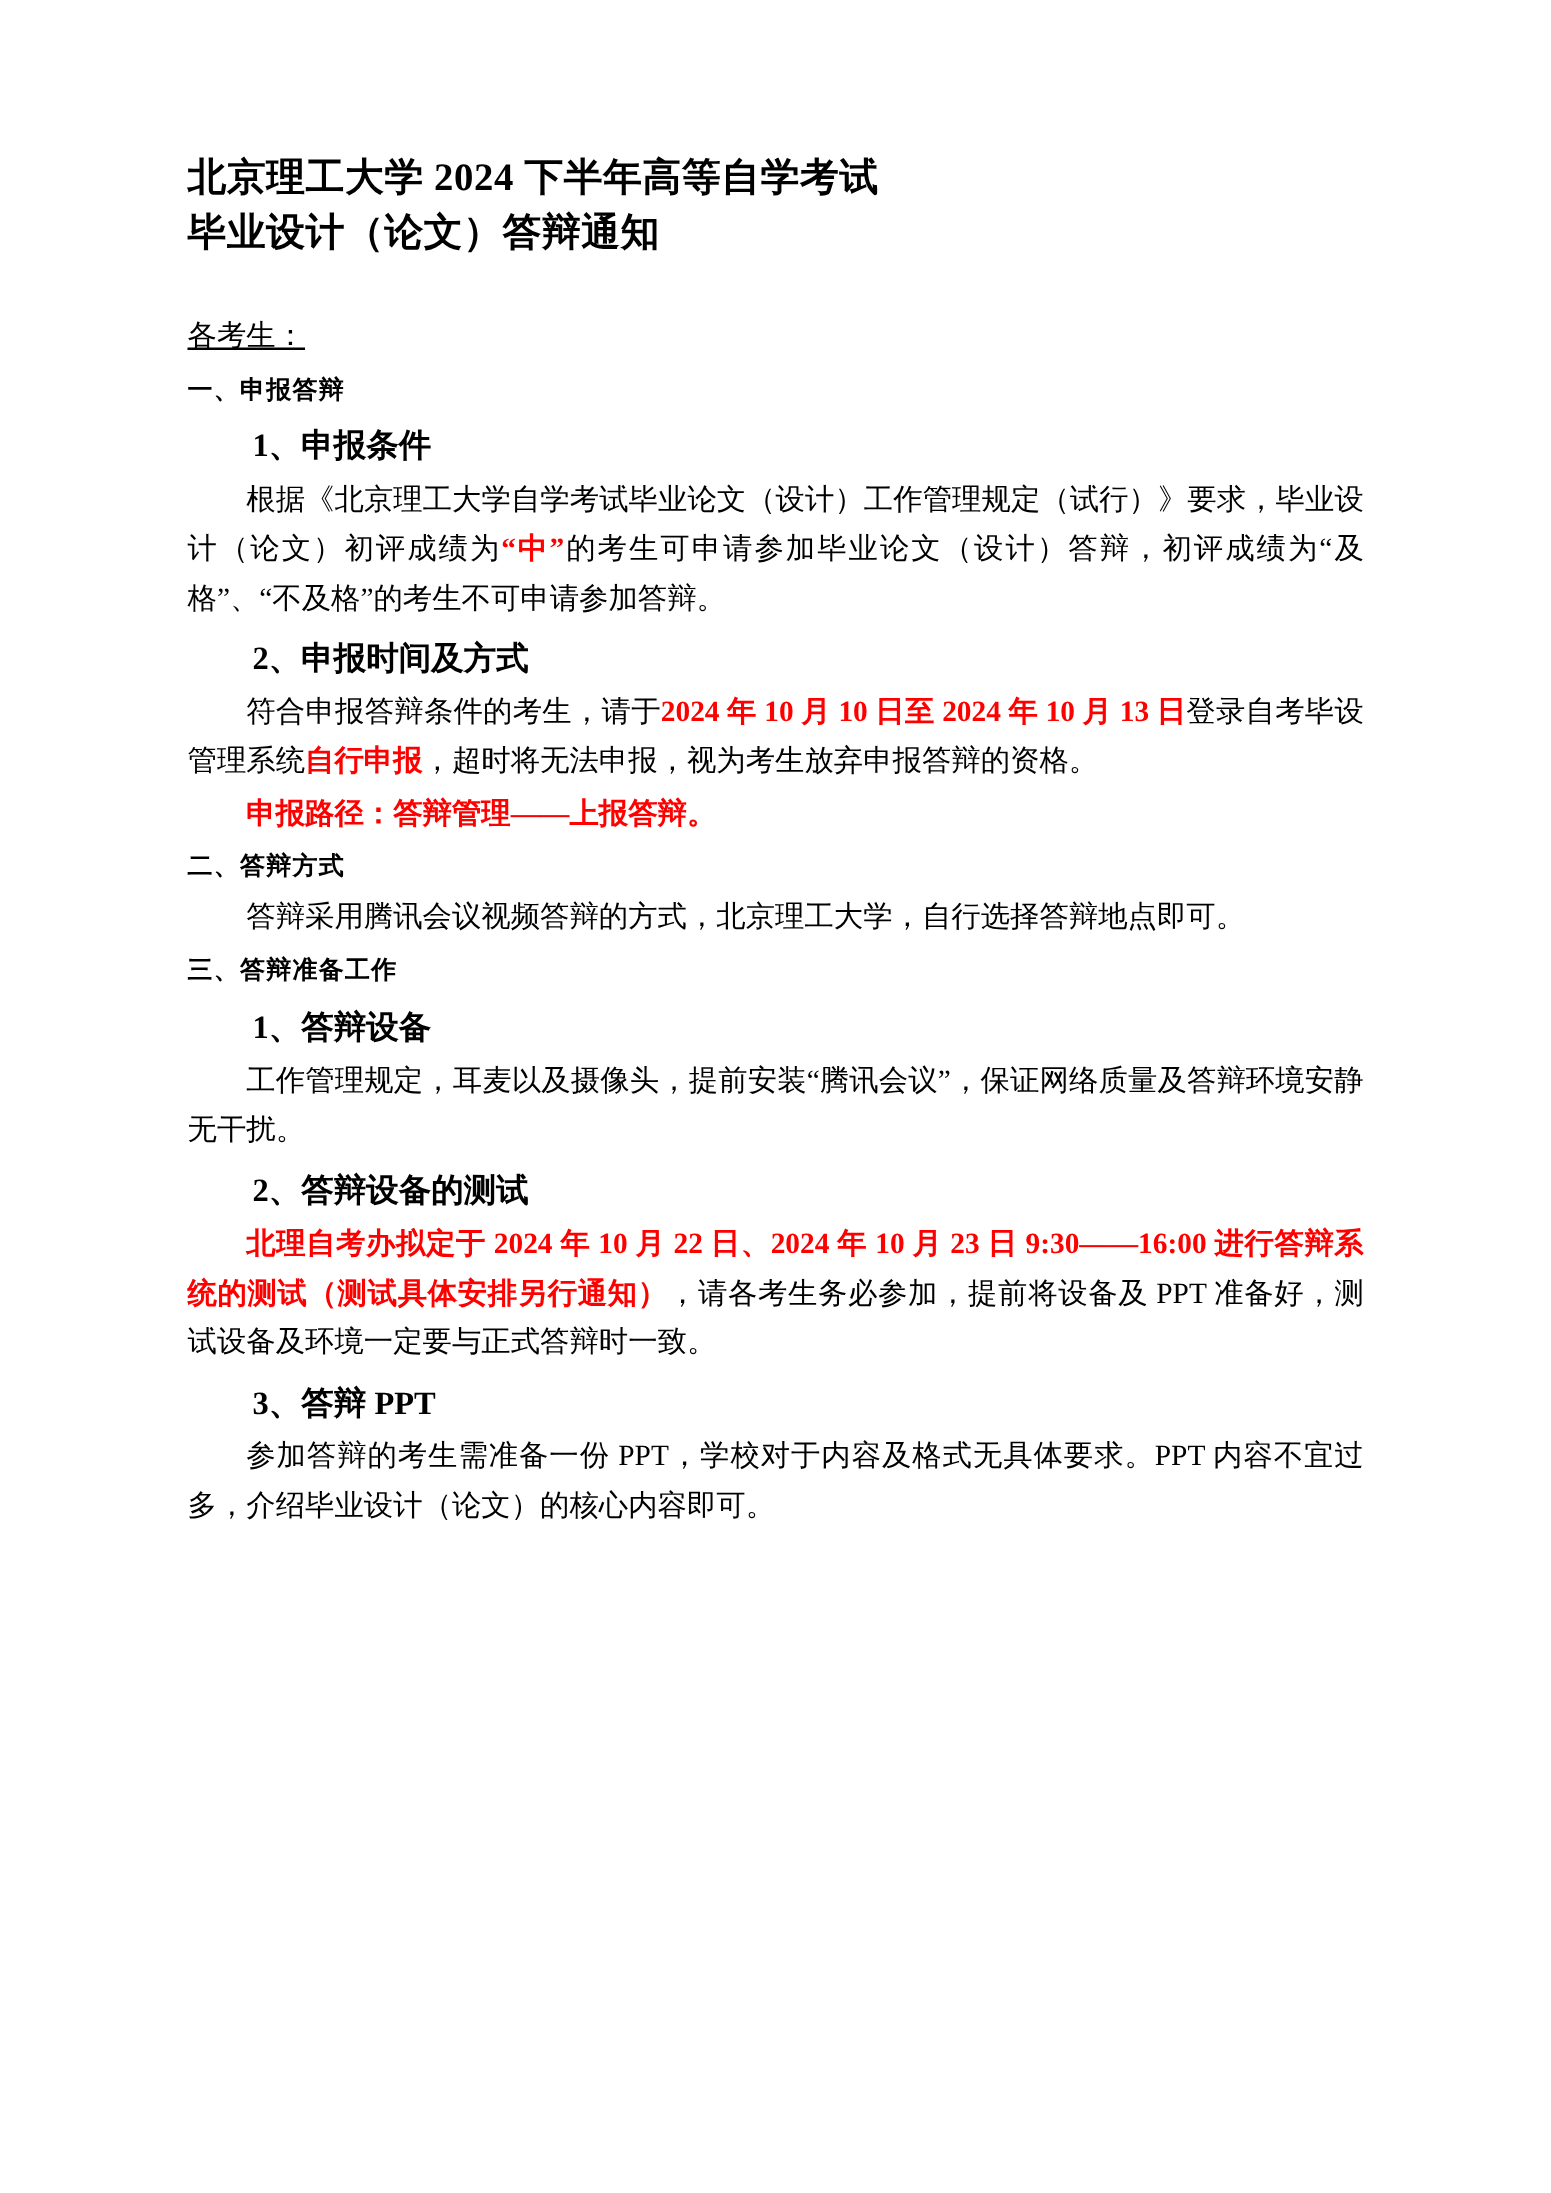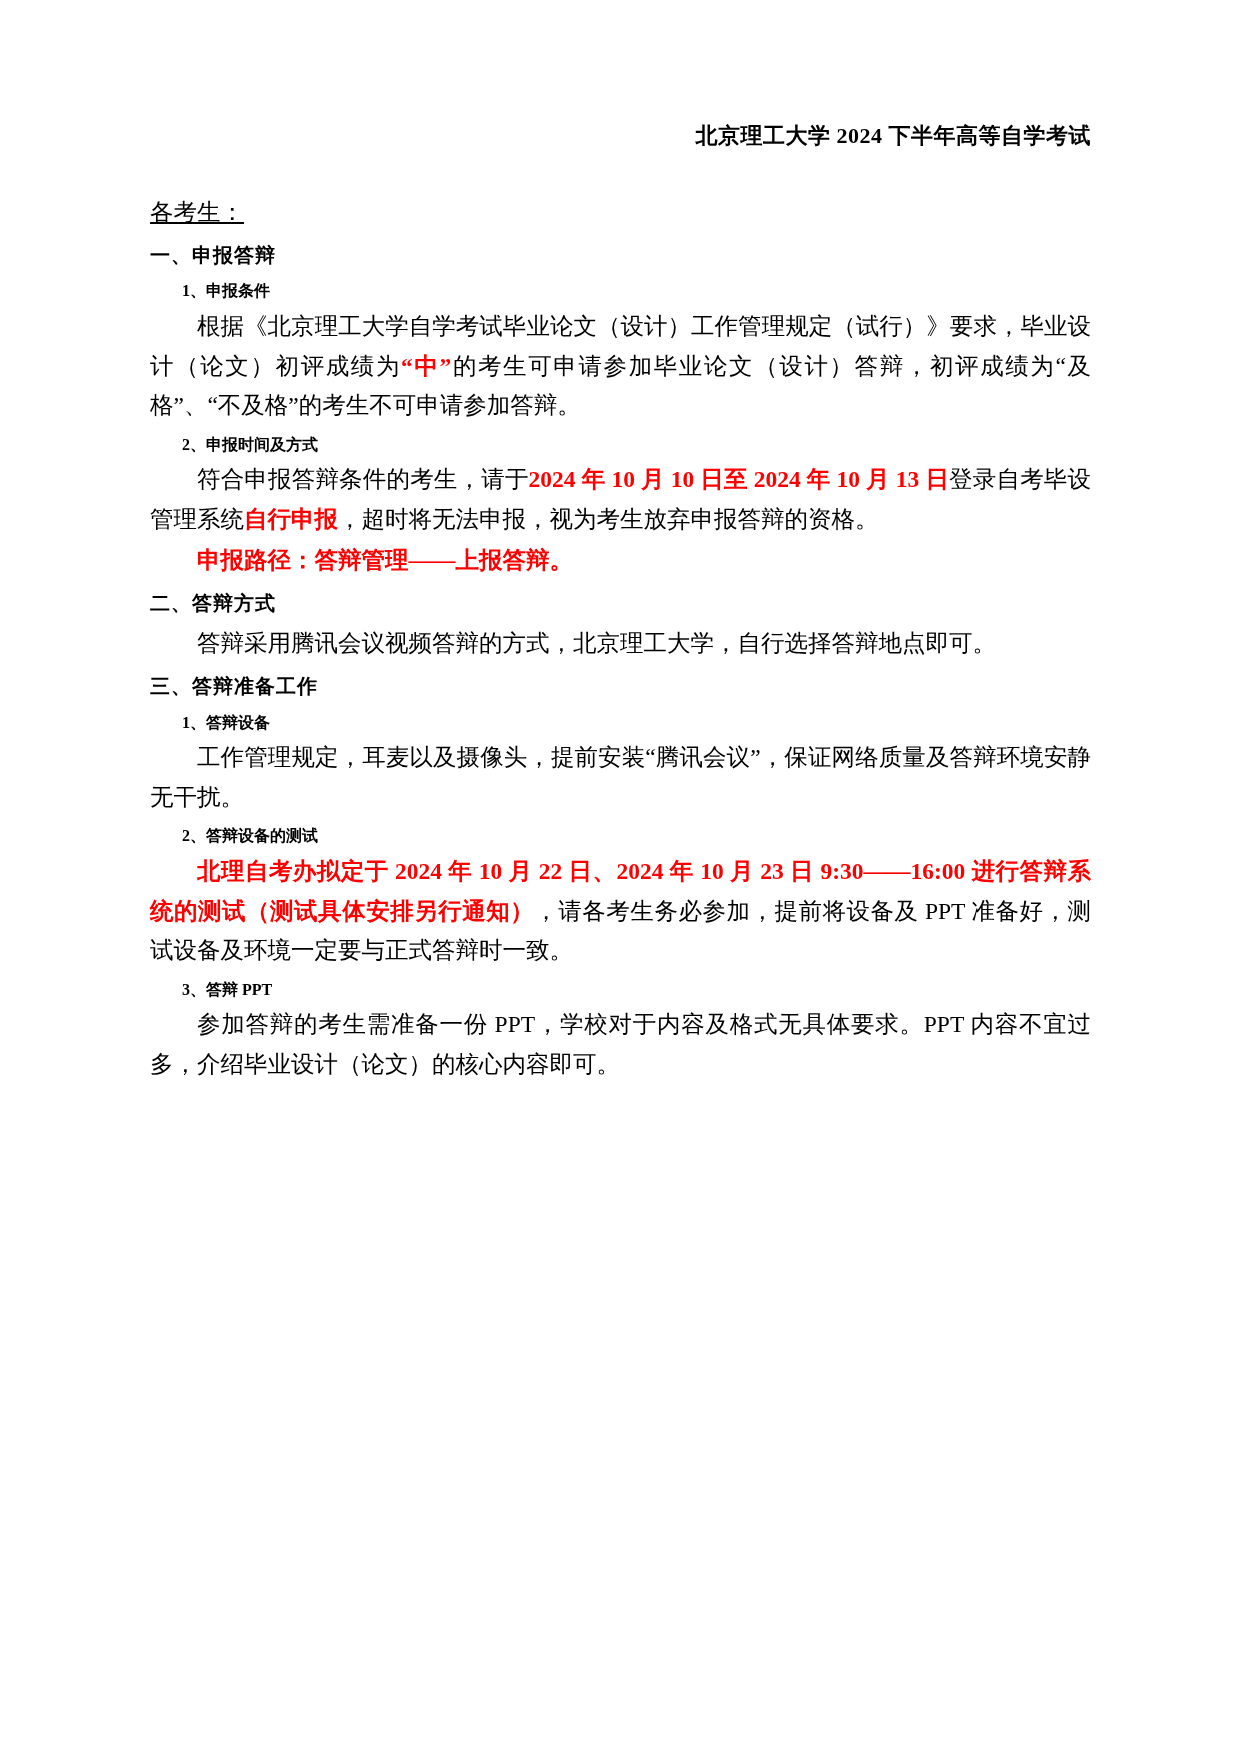--- a/index.html
+++ b/index.html
@@ -14,22 +14,22 @@
     color: #000000;
   }
   .page {
     width: 1241px;
     min-height: 1754px;
     box-sizing: border-box;
     padding: 120px 150px 60px 150px;
     background: #ffffff;
   }
   .doc-title {
-    text-align: right;
-    font-size: 22px;
+    text-align: left;
+    font-size: 31px;
     font-weight: bold;
     line-height: 1.42;
     letter-spacing: 0.5px;
     margin: 0 0 42px 0;
   }
   .doc-title .line {
     display: block;
   }
   p {
     margin: 0;
@@ -46,21 +46,21 @@
     text-indent: 2em;
     margin-bottom: 2px;
   }
   .heading1 {
     font-size: 20px;
     font-weight: bold;
     margin: 6px 0 4px 0;
     letter-spacing: 1px;
   }
   .heading2 {
-    font-size: 16px;
+    font-size: 26px;
     font-weight: bold;
     text-indent: 2em;
     margin: 6px 0 2px 0;
   }
   .red-bold {
     color: #ff0000;
     font-weight: bold;
   }
   .underline-red {
     color: #ff0000;
@@ -72,20 +72,21 @@
     text-indent: 2em;
   }
 </style>
 </head>
 <body>
 
 <div class="page">
 
   <div class="doc-title">
     <span class="line">北京理工大学 2024 下半年高等自学考试</span>
+    <span class="line">毕业设计（论文）答辩通知</span>
   </div>
 
   <p class="salutation">各考生：</p>
 
 
   <p class="heading1">一、申报答辩</p>
 
   <p class="heading2">1、申报条件</p>
   <p class="para"><span>根据《北京理工大学自学考试毕业论文（设计）工作管理规定（试行）》要求，毕业设计（论文）初评成绩为</span><span class="red-bold">“中”</span><span>的考生可申请参加毕业论文（设计）答辩，初评成绩为“及格”、“不及格”的考生不可申请参加答辩。</span></p>
 

